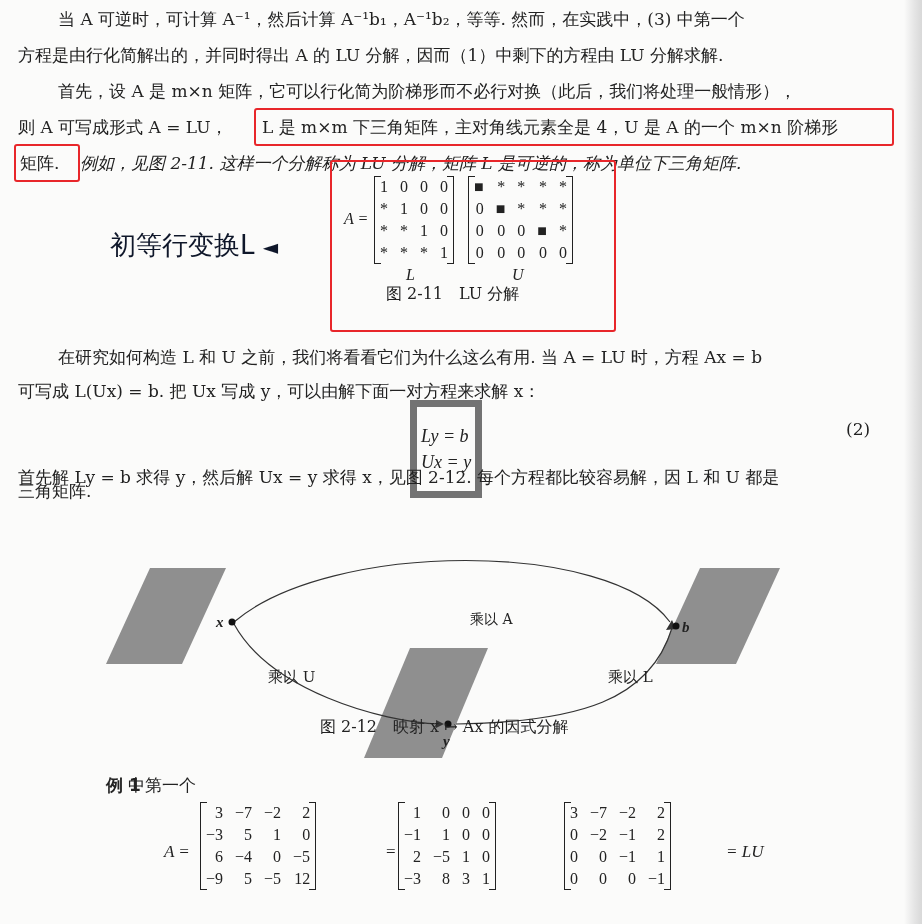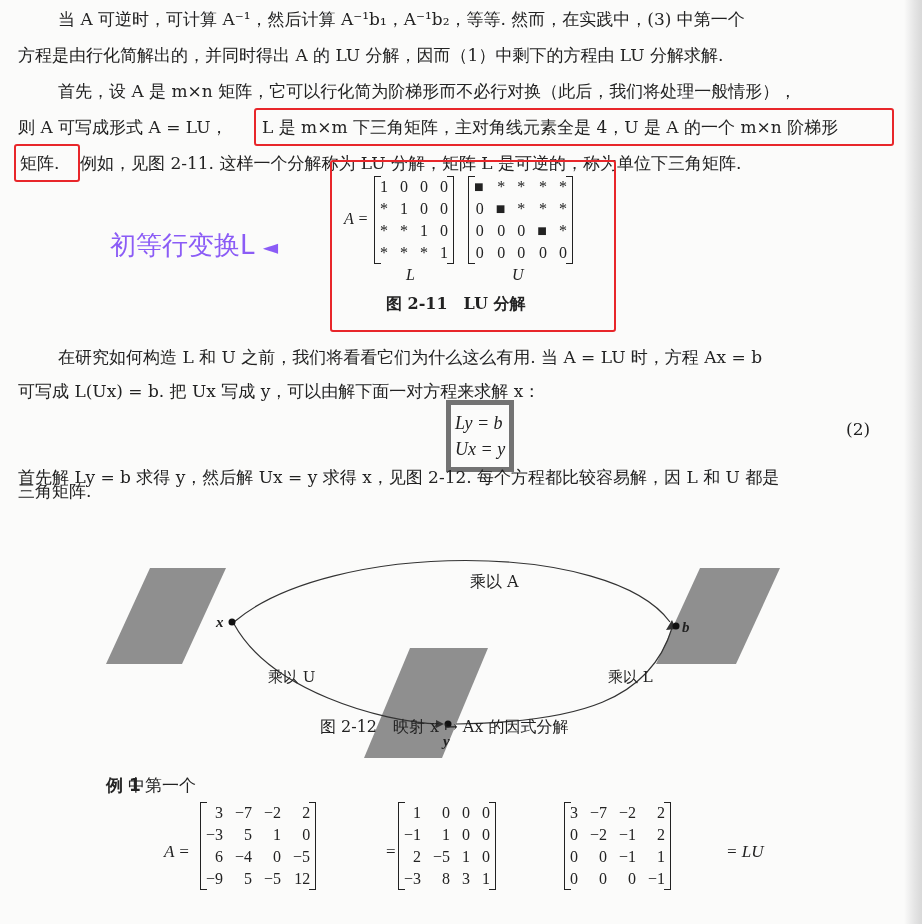--- a/index.html
+++ b/index.html
@@ -12,48 +12,48 @@
   .page-edge {
     position: absolute; right: 0; top: 0; width: 18px; height: 924px;
     background: linear-gradient(to right, #fbfbfa 0%, #e6e6e6 55%, #d8d8d8 100%);
   }
   .p { position: absolute; font-size: 17px; line-height: 22px; white-space: nowrap; }
   .m { font-family: "Liberation Serif", serif; font-style: italic; }
   .b { font-weight: bold; }
   .bi { font-family: "Liberation Serif", serif; font-style: italic; font-weight: bold; }
   .red-box { position: absolute; border: 2px solid #e8262a; border-radius: 3px; }
   .red-label {
-    position: absolute; color: #8b5cf6; font-family: "DejaVu Sans", sans-serif;
+    position: absolute; color: #0f172a; font-family: "DejaVu Sans", sans-serif;
     font-size: 26px; line-height: 30px;
   }
   .mat { display: inline-block; position: relative; vertical-align: middle; }
   .mat table { border-collapse: collapse; }
   .mat td { padding: 0 6px; text-align: right; font-family: "Liberation Serif", serif; font-size: 16px; line-height: 22px; }
   .mat::before, .mat::after {
     content: ""; position: absolute; top: 0; bottom: 0; width: 6px;
     border-top: 1.5px solid #222; border-bottom: 1.5px solid #222;
   }
   .mat::before { left: 0; border-left: 1.5px solid #222; }
   .mat::after { right: 0; border-right: 1.5px solid #222; }
   .caption { position: absolute; font-size: 16px; white-space: nowrap; }
-  .eqbox { position: absolute; border: 5px solid #737373; padding: 5px 4px; font-family: "Liberation Serif", serif; font-size: 18px; line-height: 26px; margin-left: 36px; }
+  .eqbox { position: absolute; border: 7px solid #737373; padding: 16px 4px; font-family: "Liberation Serif", serif; font-size: 18px; line-height: 26px; }
 </style>
 </head>
 <body>
 
 <div class="page-edge"></div>
 
 <div class="p" style="left:58px; top:8px;">当 A 可逆时，可计算 A⁻¹，然后计算 A⁻¹b₁，A⁻¹b₂，等等. 然而，在实践中，(3) 中第一个</div>
 <div class="p" style="left:18px; top:44px;">方程是由行化简解出的，并同时得出 A 的 LU 分解，因而（1）中剩下的方程由 LU 分解求解.</div>
 
 <div class="p" style="left:58px; top:80px;">首先，设 A 是 m×n 矩阵，它可以行化简为阶梯形而不必行对换（此后，我们将处理一般情形），</div>
 <div class="p" style="left:18px; top:116px;">则 A 可写成形式 A = LU，</div>
 <div class="p" style="left:262px; top:116px;">L 是 m×m 下三角矩阵，主对角线元素全是 4，U 是 A 的一个 m×n 阶梯形</div>
 <div class="p" style="left:20px; top:152px;">矩阵.</div>
-<div class="p" style="left:80px; top:152px;">例如，见图 2-11. 这样一个分解称为 LU 分解，矩阵 L 是可逆的，称为单位下三角矩阵.</div>
+<div class="p" style="left:80px; top:152px;font-style:italic;">例如，见图 2-11. 这样一个分解称为 LU 分解，矩阵 L 是可逆的，称为单位下三角矩阵.</div>
 
 <div class="red-box" style="left:254px; top:108px; width:636px; height:34px;"></div>
 <div class="red-box" style="left:14px; top:144px; width:62px; height:34px;"></div>
 <div class="red-box" style="left:330px; top:160px; width:282px; height:168px;"></div>
 
 <div style="position:absolute; left:344px; top:176px;">
   <span class="m" style="position:absolute; left:0; top:34px; font-size:16px; white-space:nowrap;">A =</span>
   <div class="mat" style="position:absolute; left:30px; top:0;">
     <table>
       <tbody>
@@ -114,21 +114,21 @@
             <td>0</td>
             <td>0</td>
             <td>0</td>
           </tr>
     </tbody>
       </table>
   </div>
   <span class="m" style="position:absolute; left:62px; top:90px; font-size:16px;">L</span>
   <span class="m" style="position:absolute; left:168px; top:90px; font-size:16px;">U</span>
 </div>
-<div class="caption" style="left:386px; top:294px;font-weight:bold;">图 2-11　LU 分解</div>
+<div class="caption" style="left:386px; top:284px;">图 2-11　LU 分解</div>
 
 <div class="red-label" style="left:110px; top:230px;">
   <span>初等行变换L</span>
   <span style="font-size:20px;">◄</span>
 </div>
 
 <div class="p" style="left:58px; top:346px;">在研究如何构造 L 和 U 之前，我们将看看它们为什么这么有用. 当 A = LU 时，方程 Ax = b</div>
 <div class="p" style="left:18px; top:380px;">可写成 L(Ux) = b. 把 Ux 写成 y，可以由解下面一对方程来求解 x：</div>
 
 <div class="eqbox" style="left:410px; top:400px;">
@@ -147,21 +147,21 @@
     <polygon points="410,648 488,648 442,758 364,758" fill="#8f8f8f"></polygon>
     <path d="M 234,622 C 330,540 610,540 670,622" fill="none" stroke="#333" stroke-width="1.2"></path>
     <path d="M 234,624 C 270,690 380,722 440,724" fill="none" stroke="#333" stroke-width="1.2"></path>
     <path d="M 456,724 C 580,722 650,700 672,628" fill="none" stroke="#333" stroke-width="1.2"></path>
     <polygon points="672,620 666,630 676,629" fill="#333"></polygon>
     <polygon points="444,724 436,720 436,728" fill="#333"></polygon>
     <circle cx="232" cy="622" r="3.5" fill="#111"></circle>
     <circle cx="676" cy="626" r="3.5" fill="#111"></circle>
     <circle cx="448" cy="724" r="3.5" fill="#111"></circle>
   </svg>
-  <span class="p" style="left:470px; top:571px; font-size:16px;">乘以 A</span>
+  <span class="p" style="left:470px; top:608px; font-size:14px;">乘以 A</span>
   <span class="p" style="left:268px; top:666px; font-size:15px;">乘以 U</span>
   <span class="p" style="left:576px; top:666px; font-size:15px;margin-left:32px;">乘以 L</span>
   <span class="p bi" style="left:216px; top:611px; font-size:15px;">x</span>
   <span class="p bi" style="left:682px; top:616px; font-size:15px;">b</span>
   <span class="p bi" style="left:443px; top:730px; font-size:15px;">y</span>
 </div>
 <div class="caption" style="left:320px; top:717px;">图 2-12　映射 x ↦ Ax 的因式分解</div>
 
 <div class="p b" style="left:74px; top:774px; font-family:'DejaVu Sans', sans-serif;margin-left:32px;">例 1</div>
 <div class="p" style="left:128px; top:774px;">中第一个</div>

